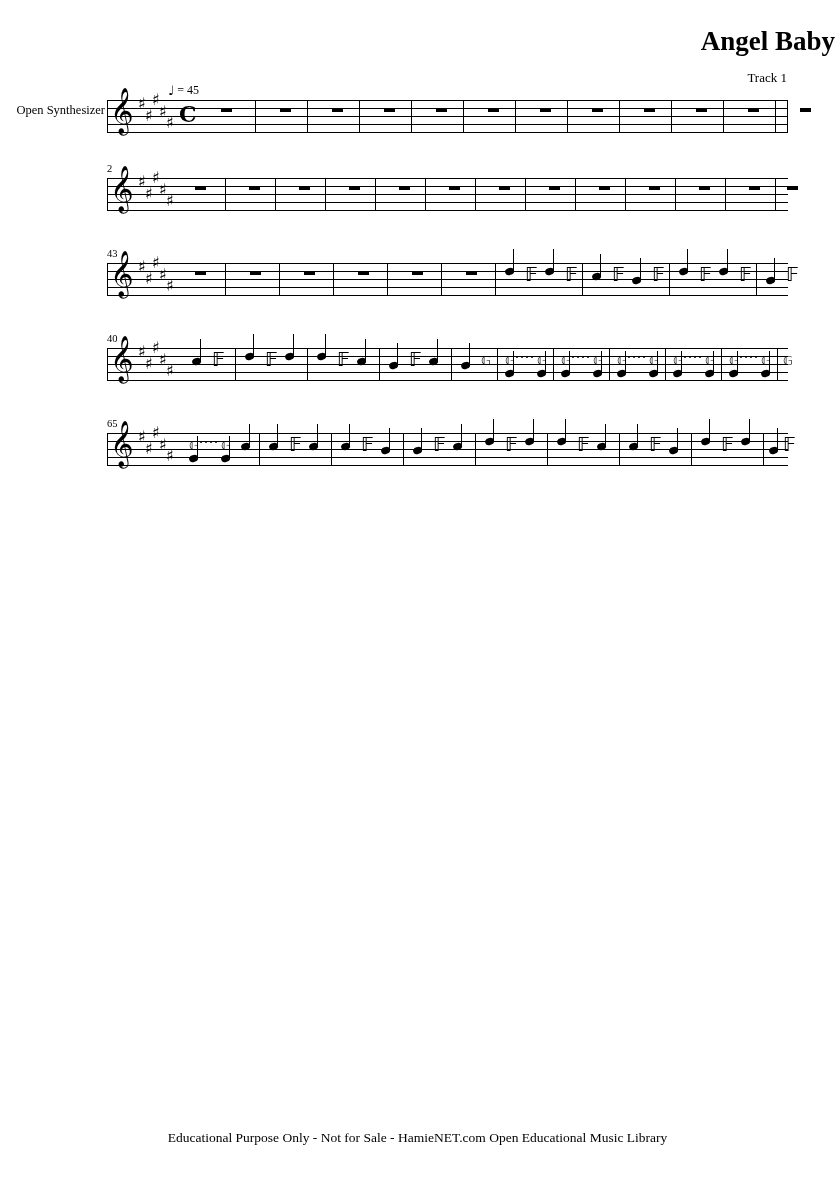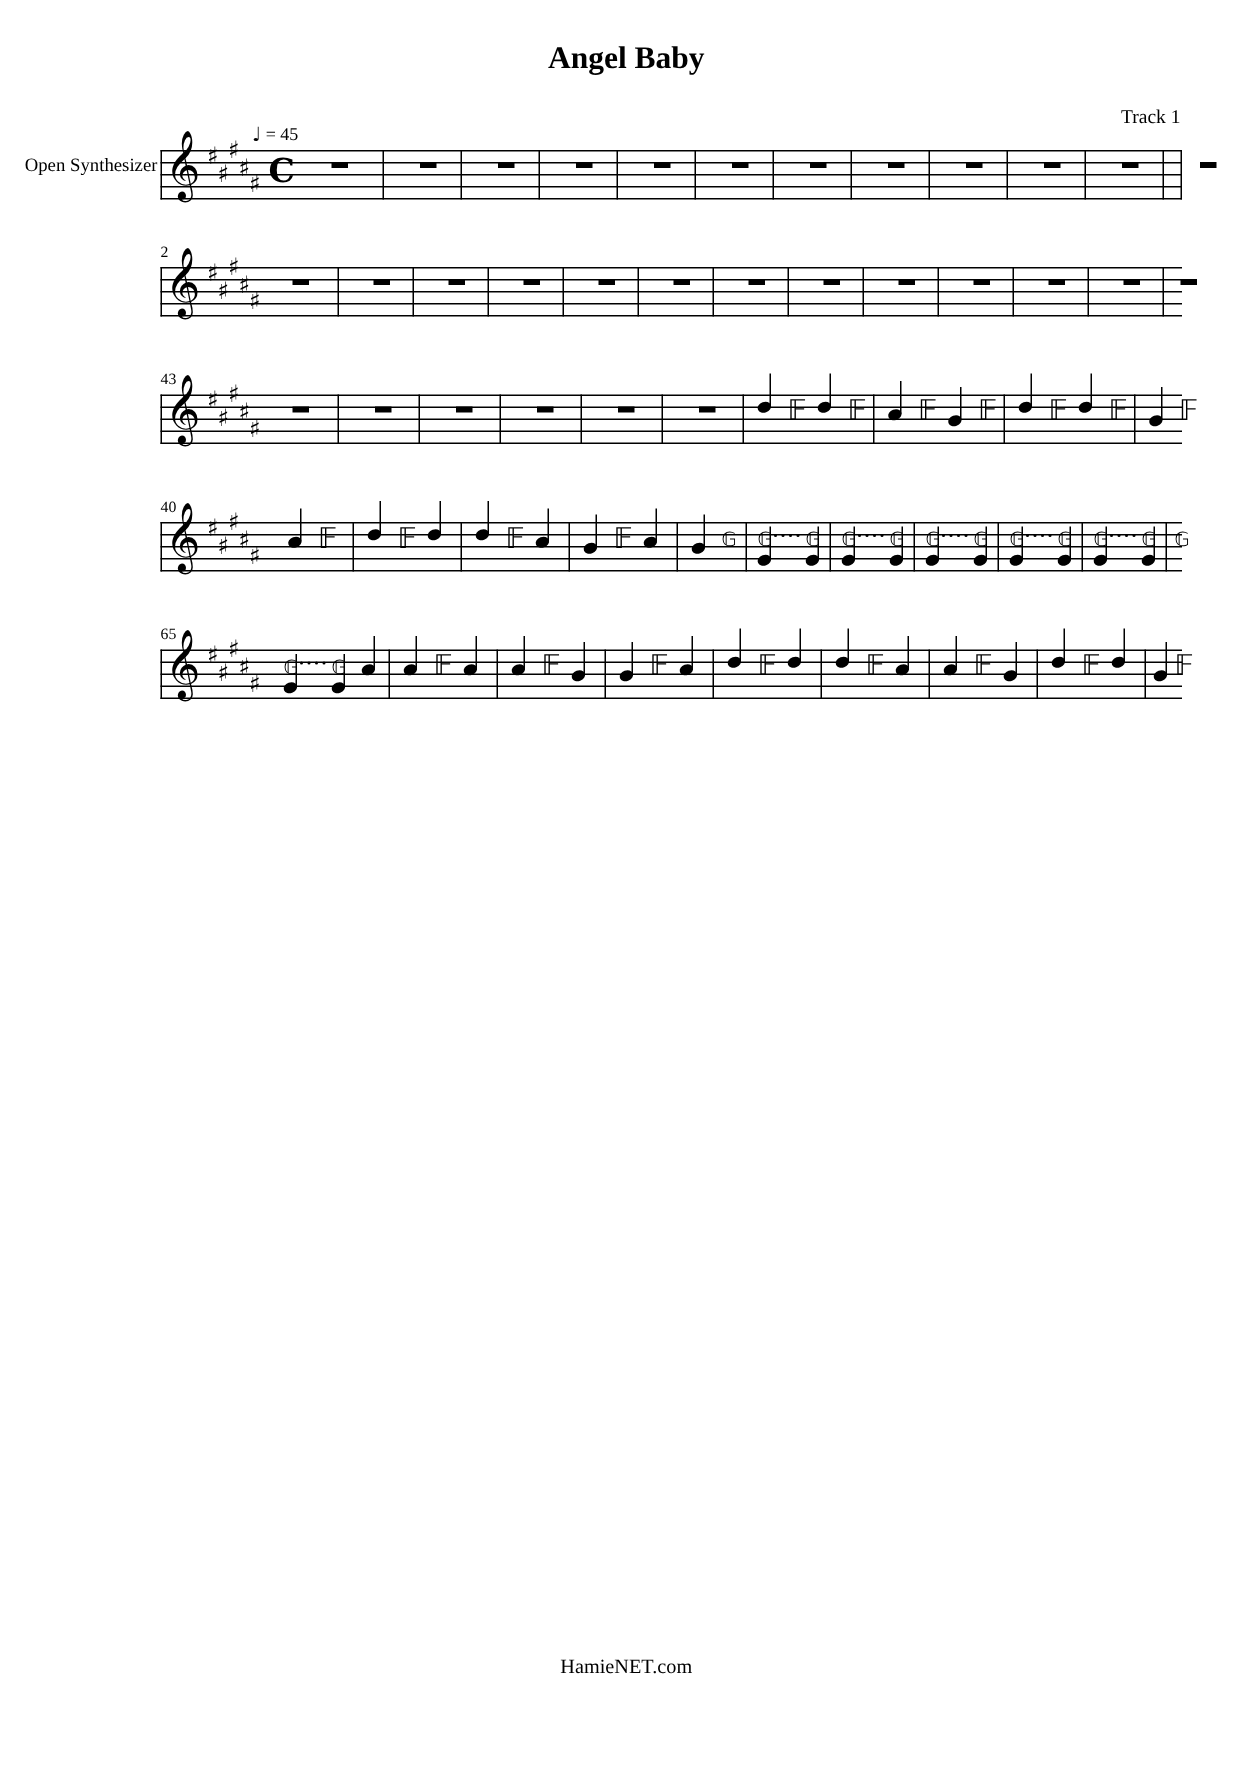--- a/index.html
+++ b/index.html
@@ -19,22 +19,22 @@
     position: absolute;
     left: 0; top: 0;
     width: 835px;
     height: 1181px;
   }
   .title {
     position: absolute;
     top: 26px;
     left: 0;
     width: 835px;
-    text-align: center;
-    font-size: 21px;
+    text-align: right;
+    font-size: 27px;
     font-weight: bold;
     font-family: "Liberation Serif", serif;
   }
   .track-label {
     position: absolute;
     top: 70px;
     right: 48px;
     font-size: 13px;
     font-family: "Liberation Serif", serif;
   }
@@ -515,15 +515,15 @@
     <div class="qrest" style="left:614px; top:2px;">𝔽</div>
     <div class="notehead" style="left:634px; top:5px;"></div>
     <div class="stem" style="left:642px; top:-14px; height:22px;"></div>
     <div class="barline" style="left:656px;"></div>
 
     <div class="notehead" style="left:662px; top:14px;"></div>
     <div class="stem" style="left:670px; top:-5px; height:22px;"></div>
     <div class="qrest" style="left:676px; top:2px;">𝔽</div>
   </div>
 
-  <div class="footer1">HamieNET.com</div>
+  <div class="footer2">Educational Purpose Only - Not for Sale - HamieNET.com Open Educational Music Library</div>
 
 </div>
 
 </body></html>

